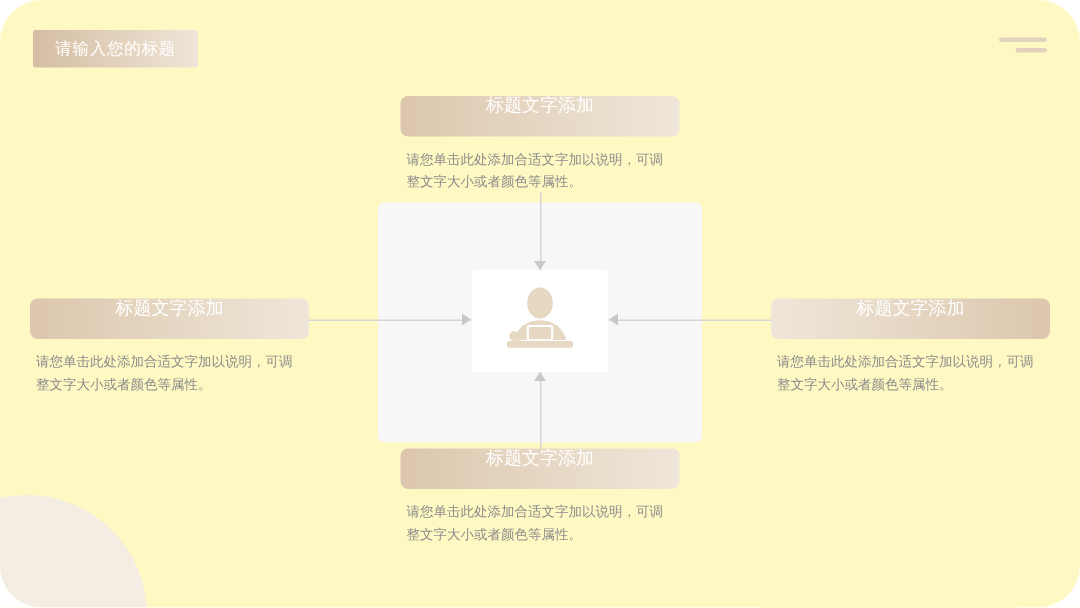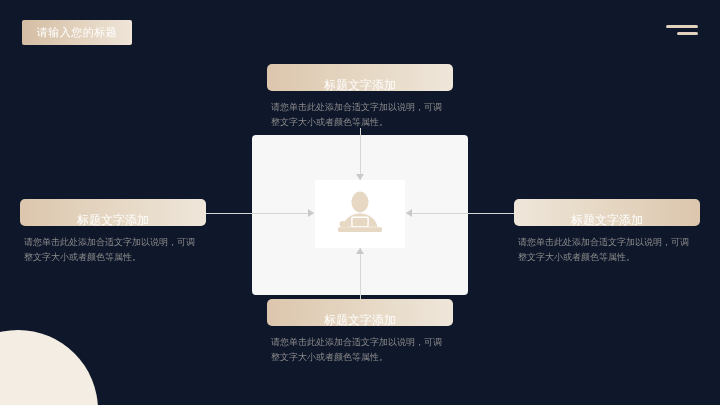--- a/index.html
+++ b/index.html
@@ -11,22 +11,23 @@
     width: 720px;
     height: 405px;
     overflow: hidden;
     position: relative;
     font-family: "DejaVu Sans", "Liberation Sans", sans-serif;
   }
 
   .slide {
     position: absolute;
     inset: 0;
-    background: #0f172a;
+    background: #fef9c3;
     overflow: hidden;
+    border-radius: 28px;
   }
 
   
   .corner-circle {
     position: absolute;
     left: -62px;
     top: 330px;
     width: 160px;
     height: 160px;
     border-radius: 50%;
@@ -155,21 +156,21 @@
 
   
   .callout {
     position: absolute;
     width: 186px;
   }
   .callout-chip {
     height: 27px;
     border-radius: 5px;
     display: flex;
-    align-items: flex-end;
+    align-items: flex-start;
     justify-content: center;
   }
   .callout-chip-text {
     color: #ffffff;
     font-size: 12px;
     line-height: 1;
     white-space: nowrap;
   }
   .callout-desc {
     margin-top: 9px;

